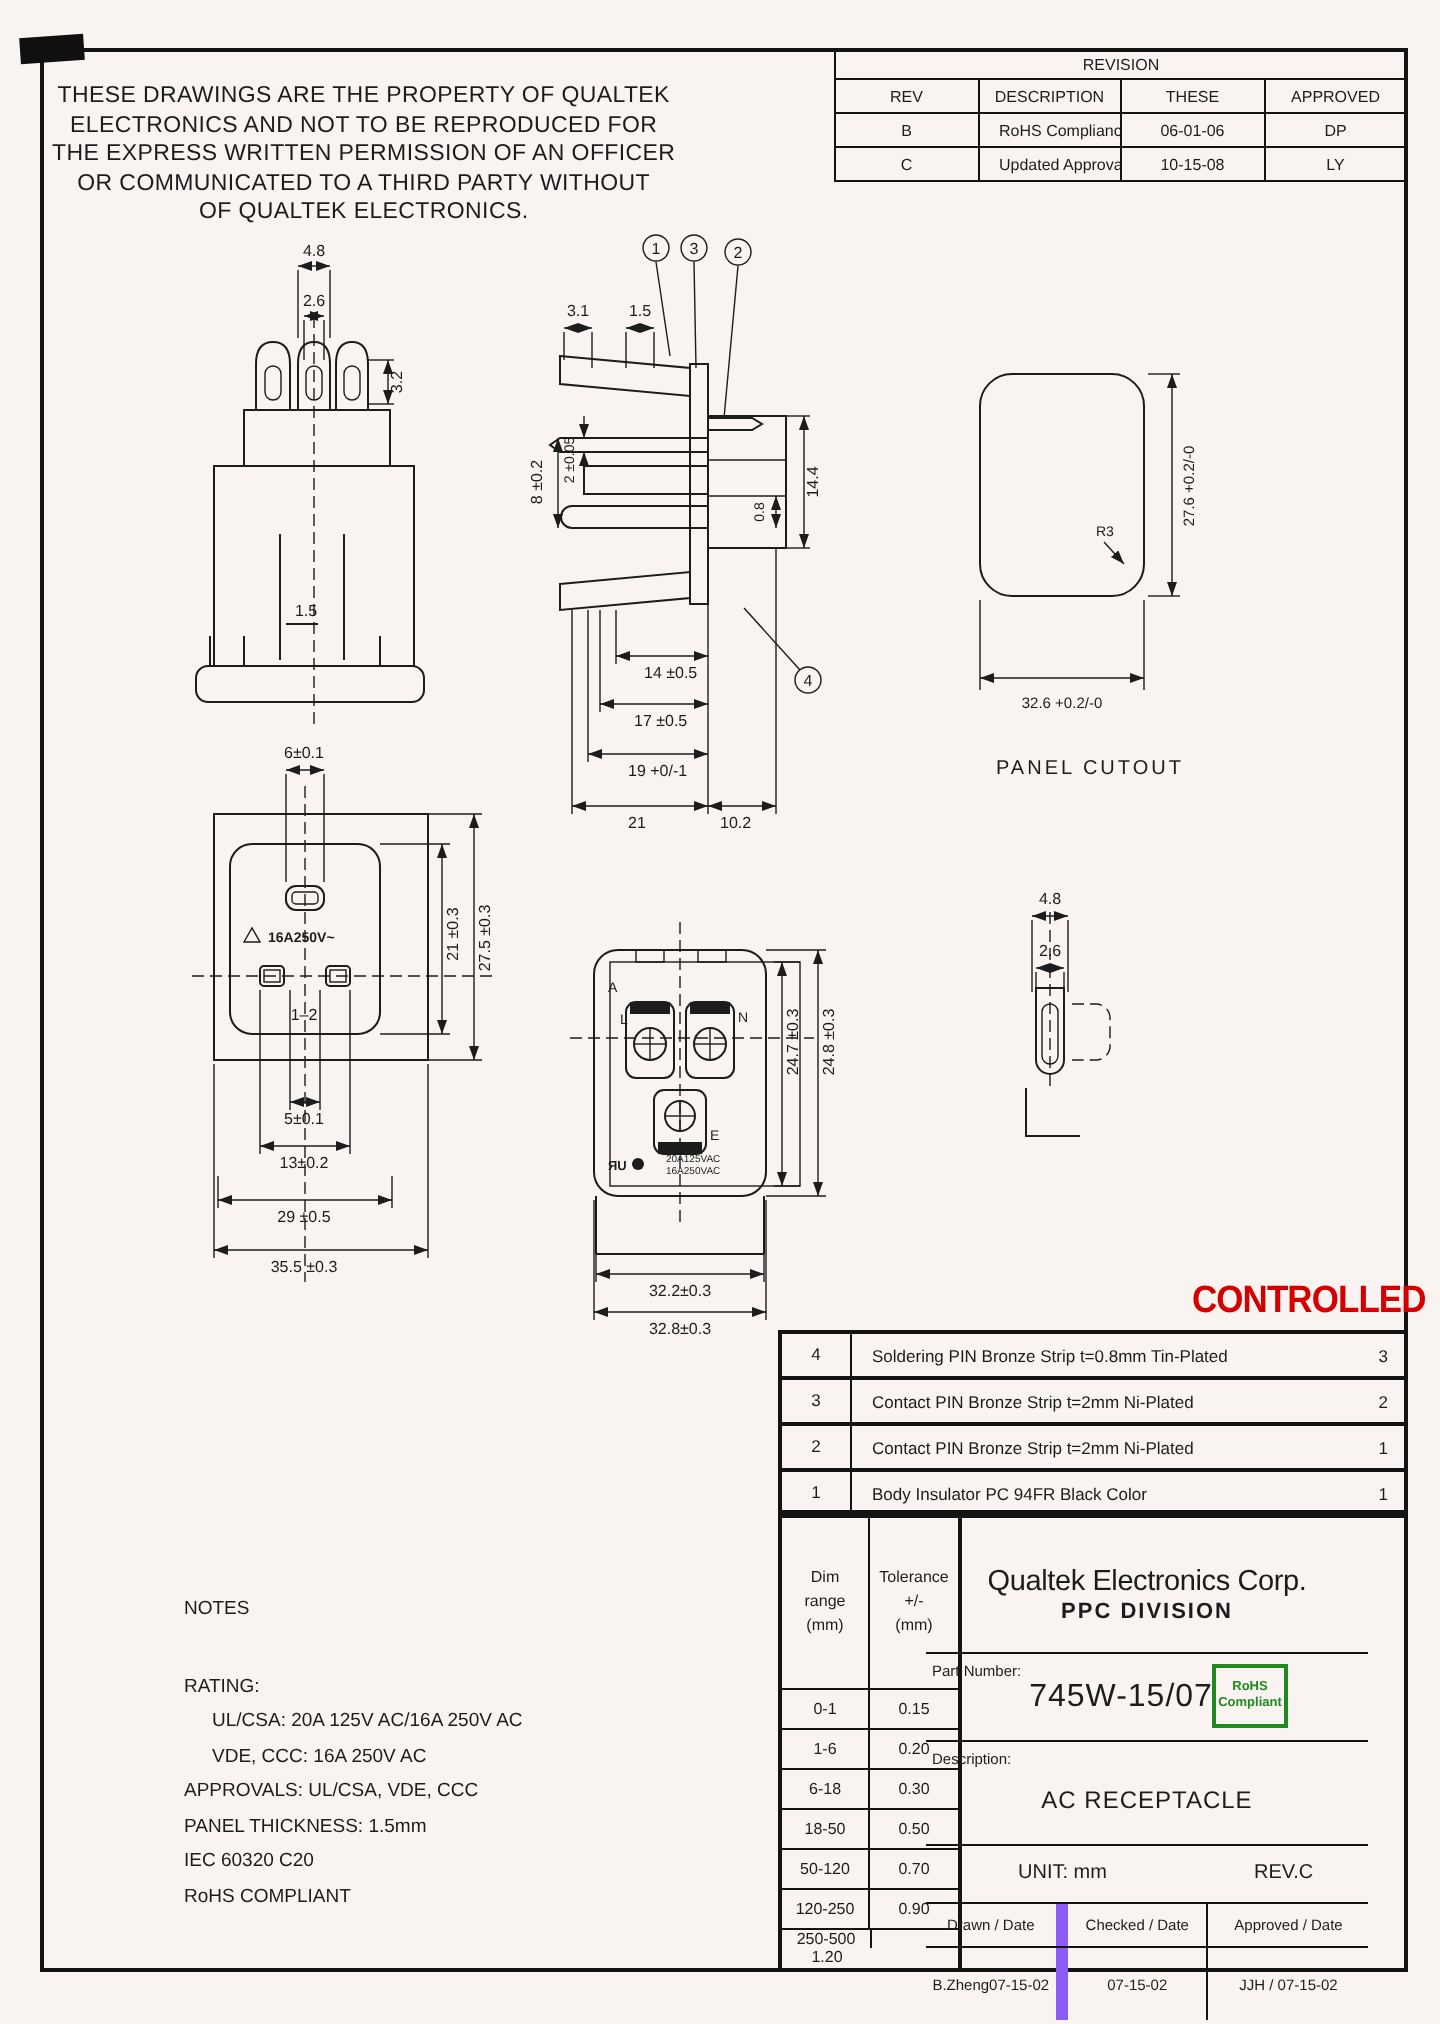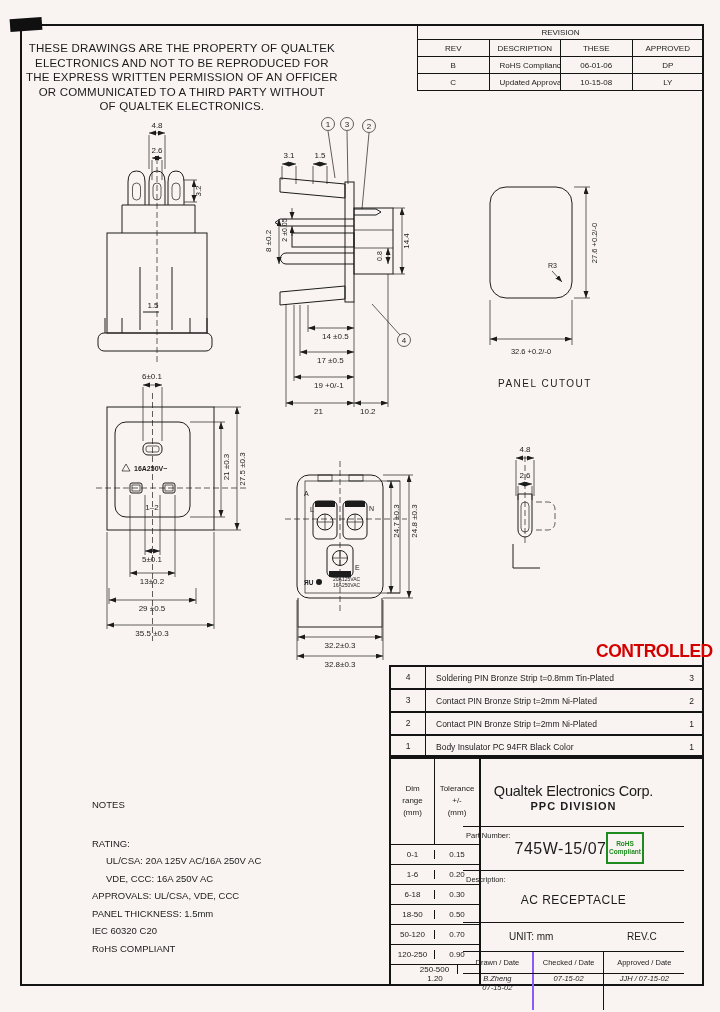--- a/index.html
+++ b/index.html
@@ -32,43 +32,43 @@
   .bom-item{width:34px;text-align:center;border-right:1.5px solid #141414;align-self:stretch;line-height:21px;}
   .bom-desc{flex:1;padding-left:10px;}
   .bom-qty{width:26px;text-align:right;padding-right:8px;}
   
   .tb{position:absolute;left:389px;top:755px;width:315px;height:231px;border:2px solid #141414;box-sizing:border-box;font-size:8px;}
   .tb *{box-sizing:border-box;}
   .tb-left{position:absolute;left:0;top:0;width:90px;height:100%;border-right:2px solid #141414;display:flex;flex-direction:column;}
   .tb-tolhead{display:flex;height:88px;border-bottom:1px solid #141414;}
   .tb-tolhead>div{width:45px;display:flex;flex-direction:column;justify-content:center;align-items:center;gap:3px;}
   .tb-tolhead>div:first-child{border-right:1px solid #141414;}
-  .tb-tolrow{flex:1;display:flex;border-bottom:1px solid #141414;align-items:center;}
+  .tb-tolrow{flex:1;display:flex;border-bottom:1px solid #141414;}
   .tb-tolrow:last-child{border-bottom:none;flex-direction:column;}
   .tb-tolrow>div{width:45px;display:flex;justify-content:center;align-items:center;}
   .tb-tolrow>div:first-child{border-right:1px solid #141414;}
   .tb-right{position:absolute;left:72px;top:0;width:221px;height:100%;margin-top:23px;}
   .tb-company{height:44px;border-bottom:1.5px solid #141414;text-align:center;}
   .tb-company .co{font-size:14.5px;margin-top:3px;letter-spacing:-.2px;}
   .tb-company .div{font-size:11px;margin-top:1px;letter-spacing:1px;font-weight:bold;}
   .tb-part{height:44px;border-bottom:1.5px solid #141414;position:relative;}
   .tb-part .lbl{position:absolute;left:3px;top:4px;font-size:7.5px;}
   .tb-part .pn{position:absolute;left:50px;top:13px;width:95px;text-align:center;font-size:16px;letter-spacing:.5px;}
   .rohs{position:absolute;left:143px;top:5px;width:38px;height:32px;border:2px solid #1f8a1f;color:#1f8a1f;
     display:flex;flex-direction:column;justify-content:center;align-items:center;font-size:6.5px;line-height:8px;font-weight:bold;}
   .tb-desc{height:52px;border-bottom:1.5px solid #141414;position:relative;}
   .tb-desc .lbl{position:absolute;left:3px;top:4px;font-size:7.5px;}
   .tb-desc .val{position:absolute;left:0;right:0;top:22px;text-align:center;font-size:12px;letter-spacing:.5px;}
   .tb-unit{height:29px;border-bottom:1.5px solid #141414;position:relative;font-size:10px;}
   .tb-unit .u{position:absolute;left:46px;top:8px;} .tb-unit .r{position:absolute;left:128px;top:8px;padding-left:36px;}
   .tb-sigs-h{height:22px;border-bottom:1.5px solid #141414;display:flex;font-size:7.5px;}
   .tb-sigs-h>div{display:flex;align-items:center;justify-content:center;}
   .tb-sigs-v{height:36px;display:flex;font-size:7.5px;}
-  .tb-sigs-v>div{display:flex;flex-direction:column;align-items:center;line-height:9px;font-style:italic;}
-  .c1{width:72px;border-right:2px solid #8b5cf6;} .c2{width:72px;border-right:1px solid #141414;} .c3{width:81px;}
+  .tb-sigs-v>div{display:flex;flex-direction:row;align-items:center;justify-content:center;line-height:9px;}
+  .c1{width:72px;border-right:6px solid #8b5cf6;} .c2{width:72px;border-right:1px solid #141414;} .c3{width:81px;}
   
   .notes{position:absolute;left:92px;top:796px;font-size:9.5px;line-height:17.5px;}
   .notes .ttl{margin-bottom:21px;}
   .notes .ind{padding-left:14px;}
 </style>
 </head>
 <body>
 
 <div class="sheet">
 

